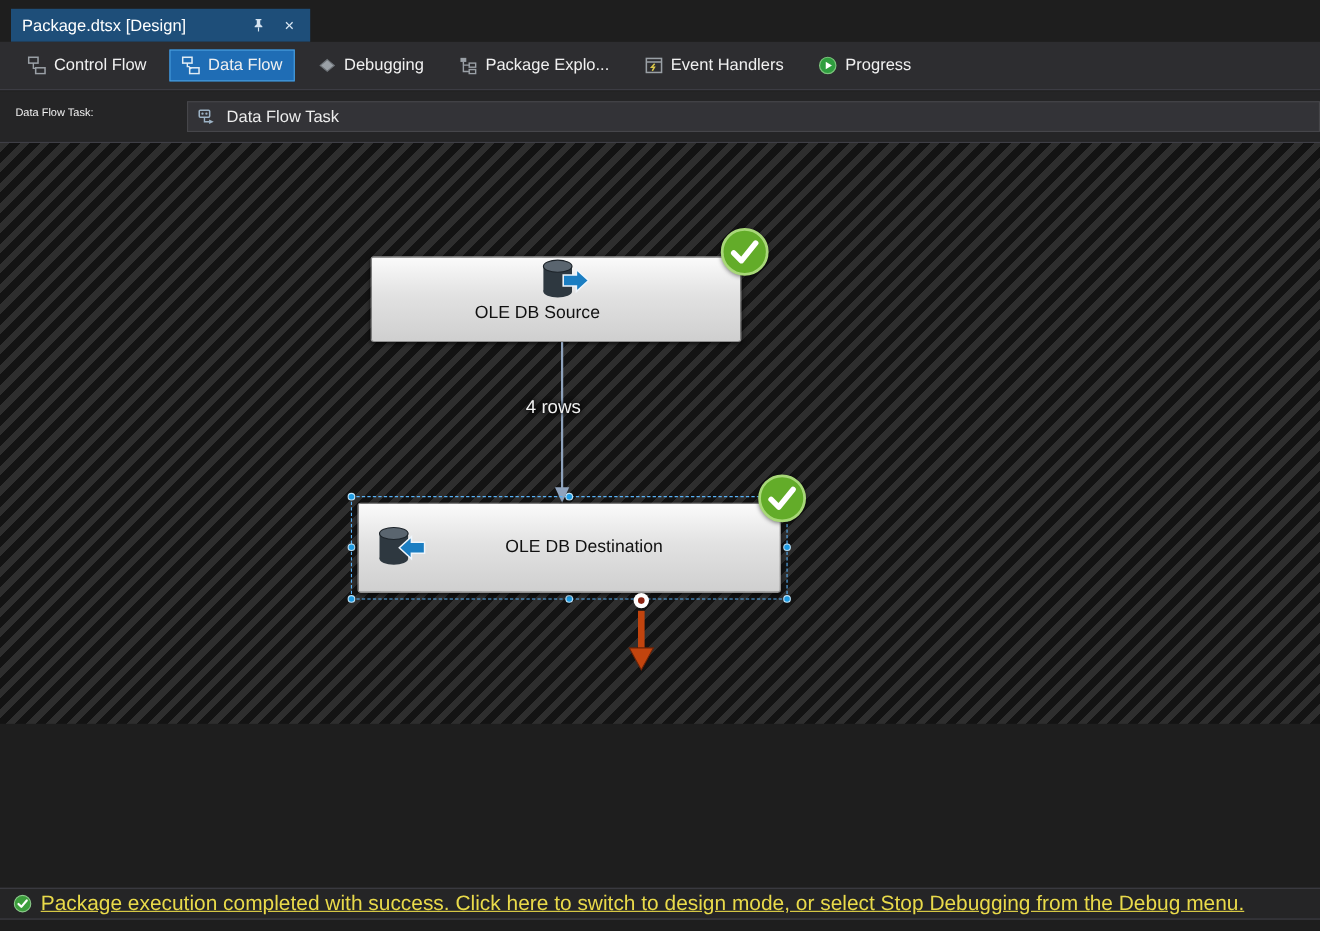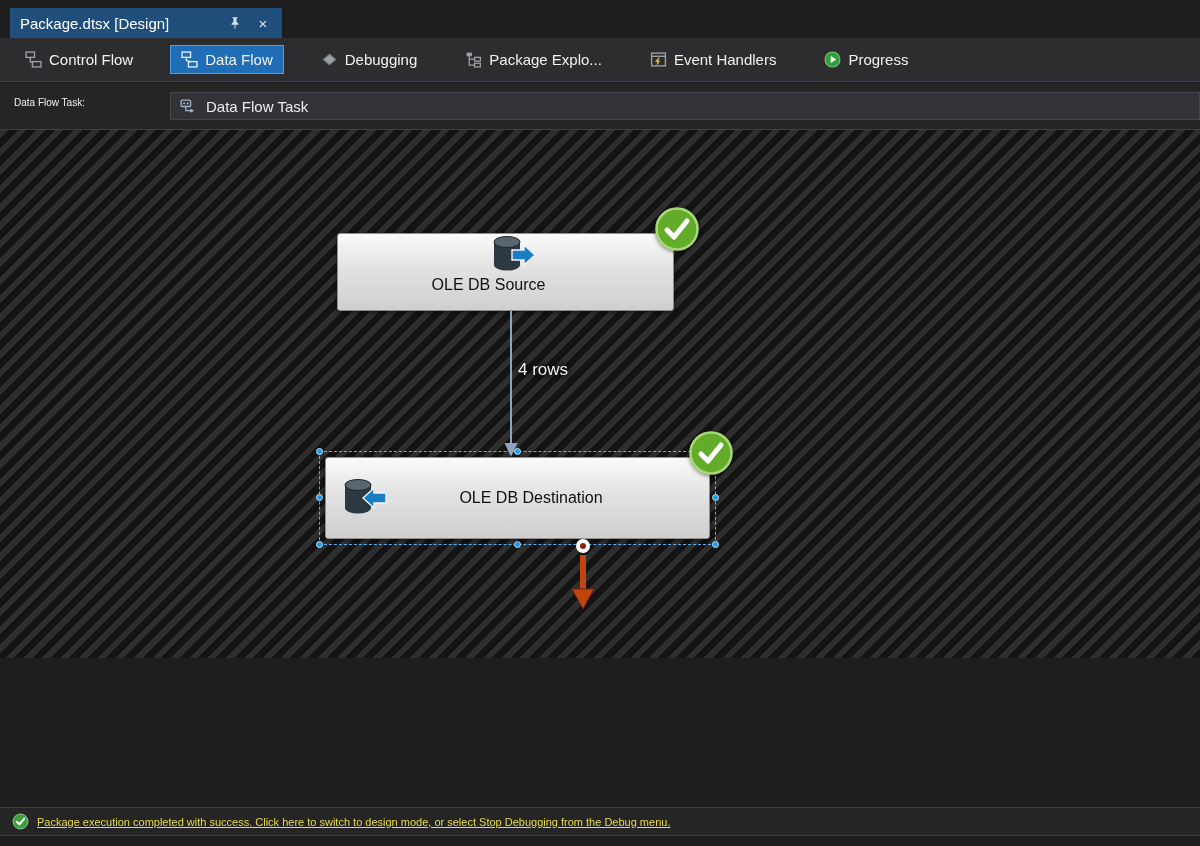--- a/index.html
+++ b/index.html
@@ -9,21 +9,21 @@
 
   
   .titlebar { position:absolute; top:0; left:10px; right:0; height:38px; background:#1e1e1e; }
   .doc-tab { position:absolute; left:0; top:8px; height:30px; width:272px; background:#1e4e79; color:#fff;
              display:flex; align-items:center; padding:0 10px; gap:10px; font-size:15px; cursor:pointer; }
   .doc-tab .title { flex:1; white-space:nowrap; overflow:hidden; }
   .tab-btn { width:18px; height:18px; display:flex; align-items:center; justify-content:center; color:#dce9f5; font-size:15px; cursor:pointer; }
 
   
   .tabnav { position:absolute; top:38px; left:0; right:0; height:44px; background:#2d2d30; display:flex;
-            align-items:center; padding-left:14px; gap:26px; border-bottom:1px solid #3f3f46; }
+            align-items:center; padding-left:14px; gap:10px; border-bottom:1px solid #3f3f46; }
   .tabitem { display:flex; align-items:center; gap:7px; color:#f1f1f1; font-size:15px; padding:5px 10px;
              white-space:nowrap; cursor:pointer; border:1px solid transparent; }
   .tabitem.active { background:#1f6db5; border:1px solid #4aa0e0; }
   .ticon { width:17px; height:17px; display:inline-flex; }
   .ticon svg { width:100%; height:100%; }
 
   
   .taskrow { position:absolute; top:83px; left:0; right:0; height:47px; background:#252526; border-bottom:1px solid #3f3f46; }
   .taskrow .lbl { position:absolute; left:14px; top:14px; color:#f1f1f1; font-size:10px; }
   .taskfield { position:absolute; left:170px; right:0; top:9px; height:28px; background:#333337; border:1px solid #46464a;
@@ -42,21 +42,21 @@
   .node .node-label { flex:1; text-align:center; padding-right:34px; }
 
   .check-badge { position:absolute; width:46px; height:46px; z-index:5; }
   .check-badge svg { width:100%; height:100%; filter:drop-shadow(0 1px 2px rgba(0,0,0,.5)); }
 
   .selection { position:absolute; border:1px dashed #58b0f4; z-index:2; }
   .handle { position:absolute; width:7px; height:7px; border-radius:50%; background:#1e9be2; border:1px solid #bfe3f8; }
 
   .connector { position:absolute; z-index:1; }
   .rowcount { position:absolute; color:#f2f2f2; font-size:17px; z-index:3;
-              text-shadow:0 0 4px #000, 0 0 6px #000;margin-left:40px; }
+              text-shadow:0 0 4px #000, 0 0 6px #000; }
 
   .err-dot { position:absolute; width:14px; height:14px; border-radius:50%; background:#fff;
              display:flex; align-items:center; justify-content:center; z-index:4; }
   .err-dot .inner { width:6px; height:6px; border-radius:50%; background:#8c2413; }
   .err-arrow { position:absolute; z-index:3; }
 
   
   .cm-panel { position:absolute; top:658px; left:0; right:0; height:142px; background:#161617; border-top:1px solid #3f3f46; }
   .cm-header { position:absolute; left:4px; top:0; width:250px; height:21px; border:1px solid #9a9a9a; background:#1f1f20;
                color:#e8e8e8; font-size:13px; display:flex; align-items:center; justify-content:center; cursor:default; }
@@ -65,21 +65,21 @@
   .cm-item .cicon { width:24px; height:24px; display:inline-flex; }
   .cm-item .cicon svg { width:100%; height:100%; }
 
   
   .statuswrap { position:absolute; top:800px; left:0; right:0; height:46px; background:#1e1e1e; }
   .statusbar { position:absolute; top:7px; left:0; right:0; height:29px; background:#252526;
                border-top:1px solid #3f3f46; border-bottom:1px solid #3f3f46;
                display:flex; align-items:center; gap:8px; padding-left:12px; }
   .statusbar .sicon { width:17px; height:17px; display:inline-flex; }
   .statusbar .sicon svg { width:100%; height:100%; }
-  .status-link { color:#e9da4a; font-size:11px; text-decoration:underline; cursor:pointer; white-space:nowrap; }
+  .status-link { color:#e9da4a; font-size:19px; text-decoration:underline; cursor:pointer; white-space:nowrap; }
 </style>
 </head>
 <body>
 
 <div id="root">
 
   <div class="titlebar">
     <div class="doc-tab">
       <span class="title">Package.dtsx [Design]</span>
       <span class="tab-btn">

